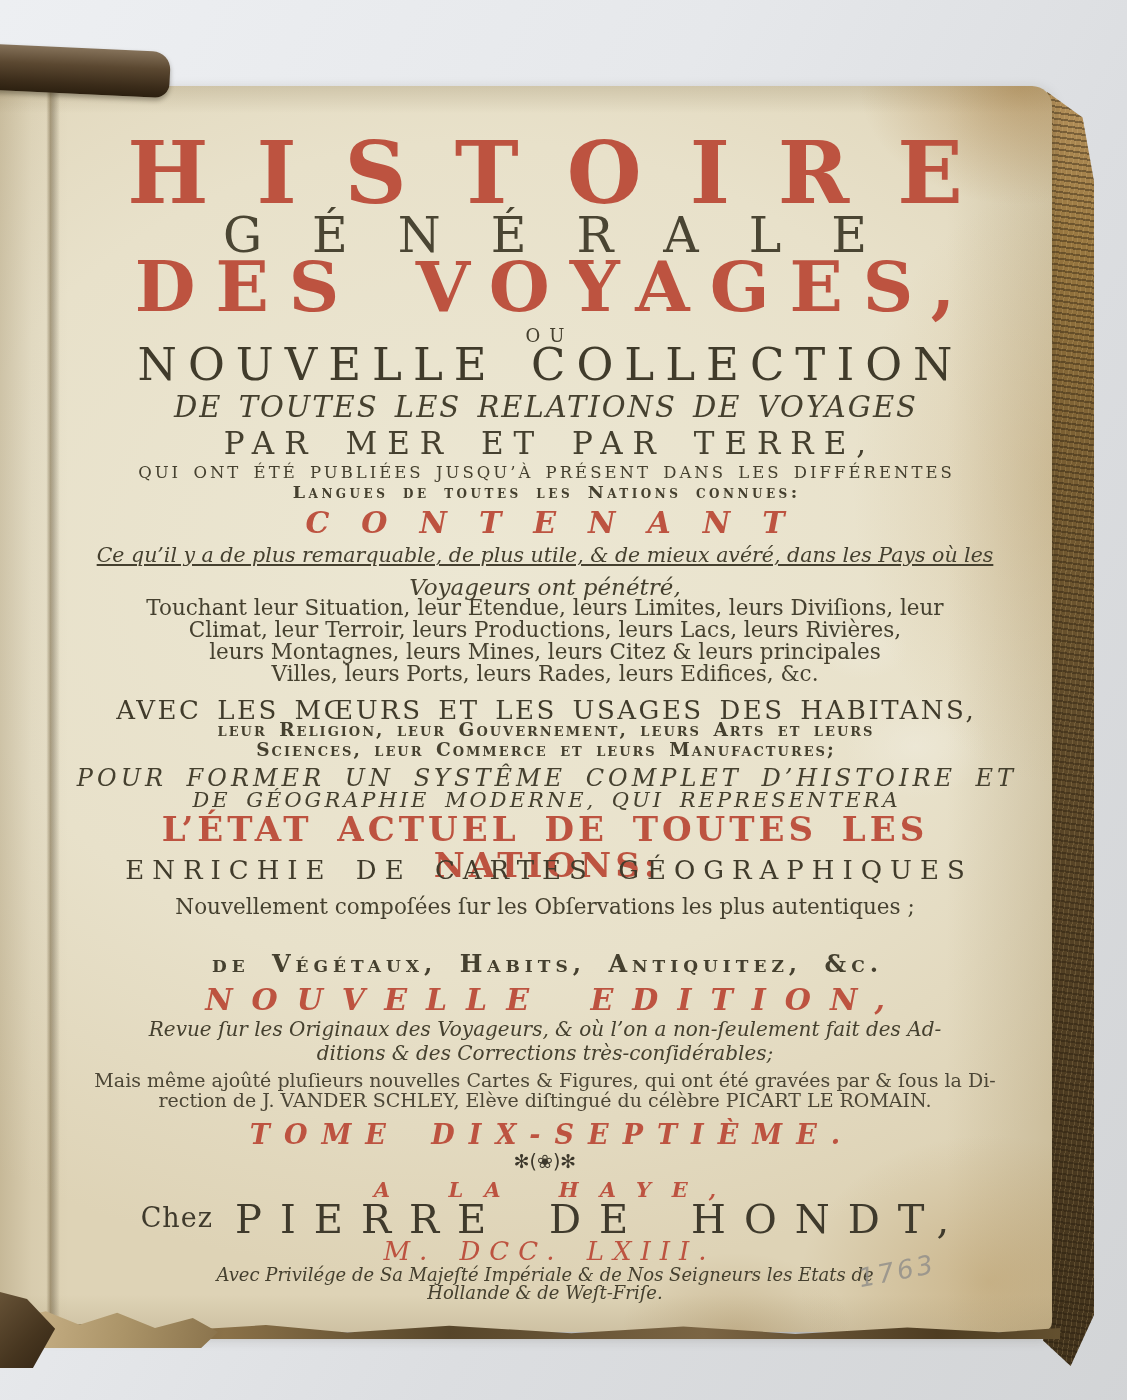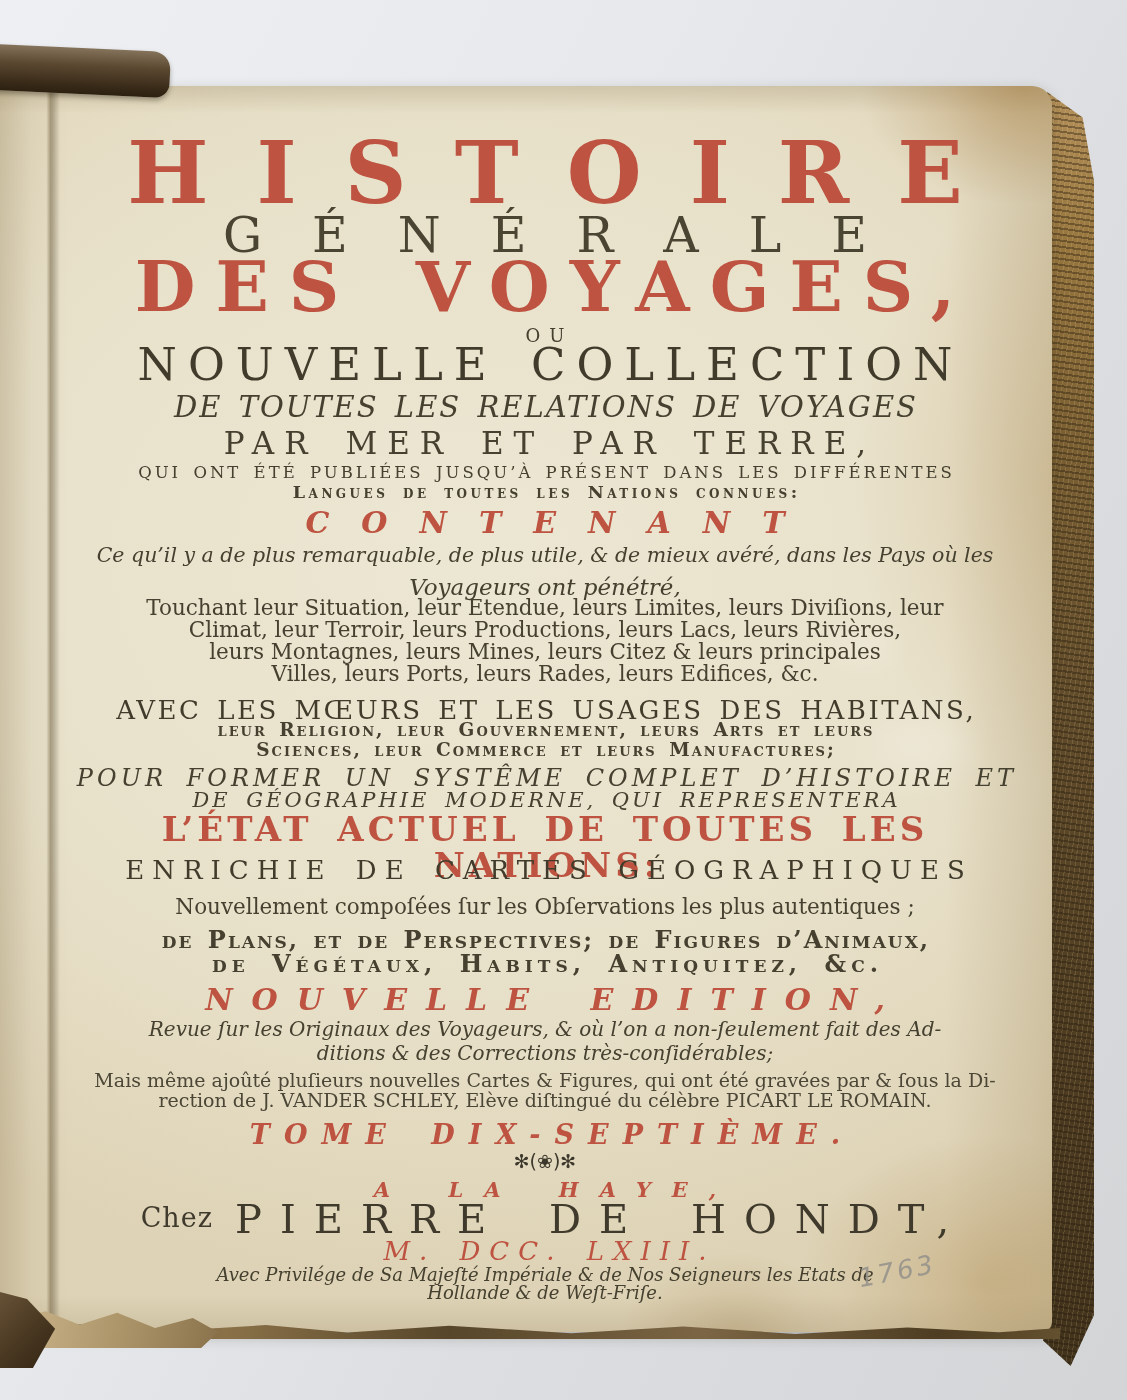--- a/index.html
+++ b/index.html
@@ -63,21 +63,21 @@
   .l-t1{top:42px;font-size:86px;--ls:48px;}
   .l-t2{top:124px;font-size:49px;--ls:50px;color:#4a4533;}
   .l-t3{top:164px;font-size:70px;--ls:20px;--ws:12px;}
   .l-ou{top:241px;font-size:18px;--ls:9px;}
   .l-t4{top:255px;font-size:45px;--ls:11px;--ws:8px;color:#403b2b;}
   .l-t5{top:306px;font-size:29px;--ls:2px;--ws:5px;}
   .l-t6{top:341px;font-size:31px;--ls:10px;--ws:8px;}
   .l-t7{top:378px;font-size:16.5px;--ls:3px;--ws:4px;}
   .l-t8{top:397px;font-size:17.5px;--ls:3.5px;--ws:5px;}
   .l-cont{top:421px;font-size:30px;--ls:32px;--ws:10px;}
-  .l-d1{top:459px;font-size:20.5px;}
+  .l-d1{top:459px;font-size:20.5px;text-decoration:underline;}
   .l-d2{top:456px;font-size:23px;margin-top:33px;}
   .l-to1{top:511px;font-size:21.5px;}
   .l-to2{top:533px;font-size:21.5px;}
   .l-to3{top:555px;font-size:21.5px;}
   .l-to4{top:577px;font-size:21.5px;}
   .l-av{top:611px;font-size:26px;--ls:2.5px;--ws:5px;color:#403b2b;}
   .l-re{top:634px;font-size:18.5px;--ls:2px;--ws:4px;}
   .l-sc2{top:654px;font-size:18.5px;--ls:2px;--ws:4px;}
   .l-pf{top:680px;font-size:24px;--ls:4px;--ws:8px;}
   .l-ge{top:703px;font-size:21px;--ls:3px;--ws:6px;}
@@ -139,21 +139,20 @@
     <div class="ln l-re sc"><span class="t">leur Religion, leur Gouvernement, leurs Arts et leurs</span></div>
     <div class="ln l-sc2 sc"><span class="t">Sciences, leur Commerce et leurs Manufactures;</span></div>
 
     <div class="ln l-pf it"><span class="t">POUR FORMER UN SYSTÊME COMPLET D’HISTOIRE ET</span></div>
     <div class="ln l-ge it"><span class="t">DE GÉOGRAPHIE MODERNE, QUI REPRESENTERA</span></div>
 
     <div class="ln l-et red b"><span class="t">L’ÉTAT ACTUEL DE TOUTES LES NATIONS:</span></div>
 
     <div class="ln l-en"><span class="t">ENRICHIE DE CARTES GÉOGRAPHIQUES</span></div>
     <div class="ln l-no"><span class="t">Nouvellement compoſées ſur les Obſervations les plus autentiques ;</span></div>
-    <div class="ln l-pl sc"><span class="t">de Plans, et de Perspectives; de Figures d’Animaux,</span></div>
     <div class="ln l-ve sc"><span class="t">de Végétaux, Habits, Antiquitez, &amp;c.</span></div>
 
     <div class="ln l-ne red it b"><span class="t">NOUVELLE EDITION,</span></div>
     <div class="ln l-rv1 it"><span class="t">Revue ſur les Originaux des Voyageurs, &amp; où l’on a non-ſeulement fait des Ad-</span></div>
     <div class="ln l-rv2 it"><span class="t">ditions &amp; des Corrections très-conſidérables;</span></div>
     <div class="ln l-ms1 dim"><span class="t">Mais même ajoûté pluſieurs nouvelles Cartes &amp; Figures, qui ont été gravées par &amp; ſous la Di-</span></div>
     <div class="ln l-ms2 dim"><span class="t">rection de J. VANDER SCHLEY, Elève diſtingué du célèbre PICART LE ROMAIN.</span></div>
 
     <div class="ln l-tm red it b"><span class="t">TOME DIX-SEPTIÈME.</span></div>
     <div class="ln l-or"><span class="t">✻(❀)✻</span></div>

